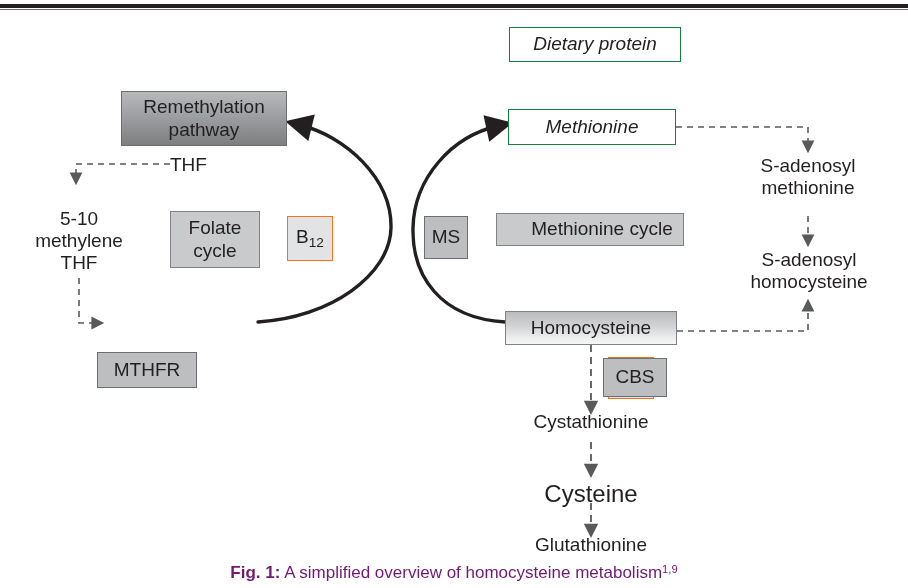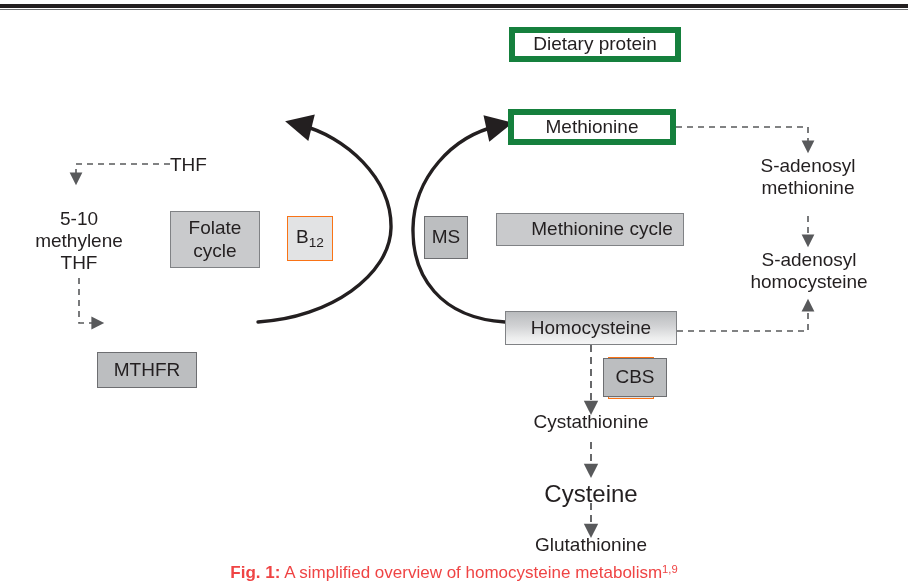--- a/index.html
+++ b/index.html
@@ -41,21 +41,22 @@
     box-sizing: border-box;
     display: flex;
     align-items: center;
     justify-content: center;
     text-align: center;
     line-height: 1.18;
     white-space: nowrap;
   }
   .box-white {
     background: #ffffff;
-    border: 6px solid #15803d;
+    border: 1px solid #15803d;
+    font-style: italic;
   }
   .box-flat {
     background: #c9cacc;
     border: 1px solid #808285;
   }
   .box-light {
     background: #e2e3e4;
     border: 1px solid #f97316;
   }
   .box-mid {
@@ -92,21 +93,21 @@
   }
 
   
   .caption {
     position: absolute;
     left: 0;
     top: 563px;
     width: 908px;
     text-align: center;
     font-size: 17px;
-    color: #ef4444;
+    color: #701a75;
     white-space: nowrap;
   }
   .caption b { font-weight: bold; }
   .caption sup { font-size: 0.66em; vertical-align: 0.45em; }
 </style>
 </head>
 <body>
 
 <div id="page">
 
@@ -165,20 +166,26 @@
   </svg>
 
   <div class="node box-white" style="left:509px; top:27px; width:172px; height:35px; font-size:19px;">
     <span>Dietary protein</span>
   </div>
 
   <div class="node box-white" style="left:508px; top:109px; width:168px; height:36px; font-size:19px;">
     <span>Methionine</span>
   </div>
 
+  <div class="node box-grad-dark" style="left:121px; top:91px; width:166px; height:55px; font-size:19px; color:#231f20;">
+    <div>
+      <div>Remethylation</div>
+      <div>pathway</div>
+    </div>
+  </div>
 
   <div class="plain" style="left:170px; top:154px; font-size:19px;">
     <span>THF</span>
   </div>
 
   <div class="plain" style="left:18px; top:208px; width:122px; font-size:19px;">
     <div>5-10</div>
     <div>methylene</div>
     <div>THF</div>
   </div>

